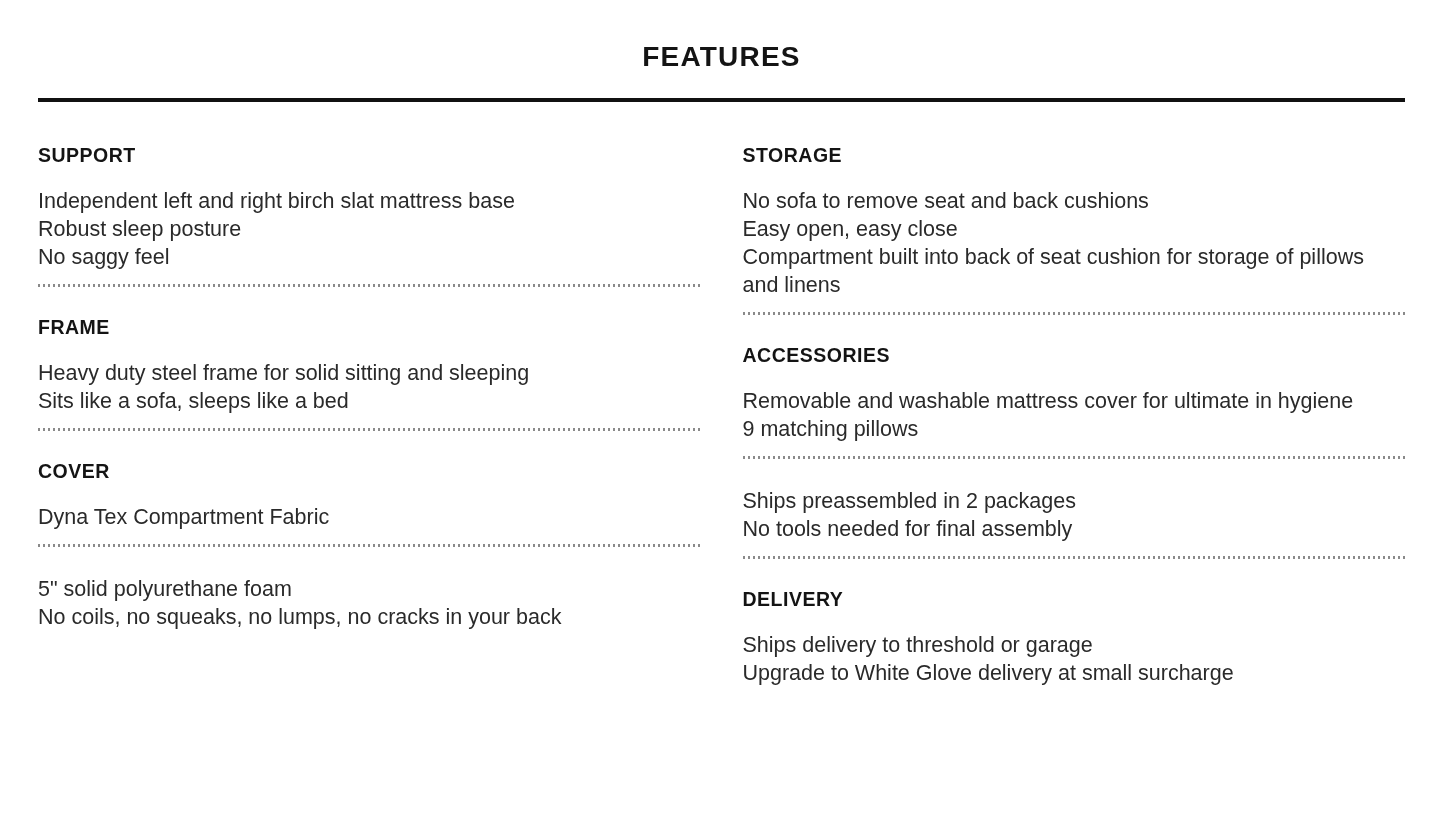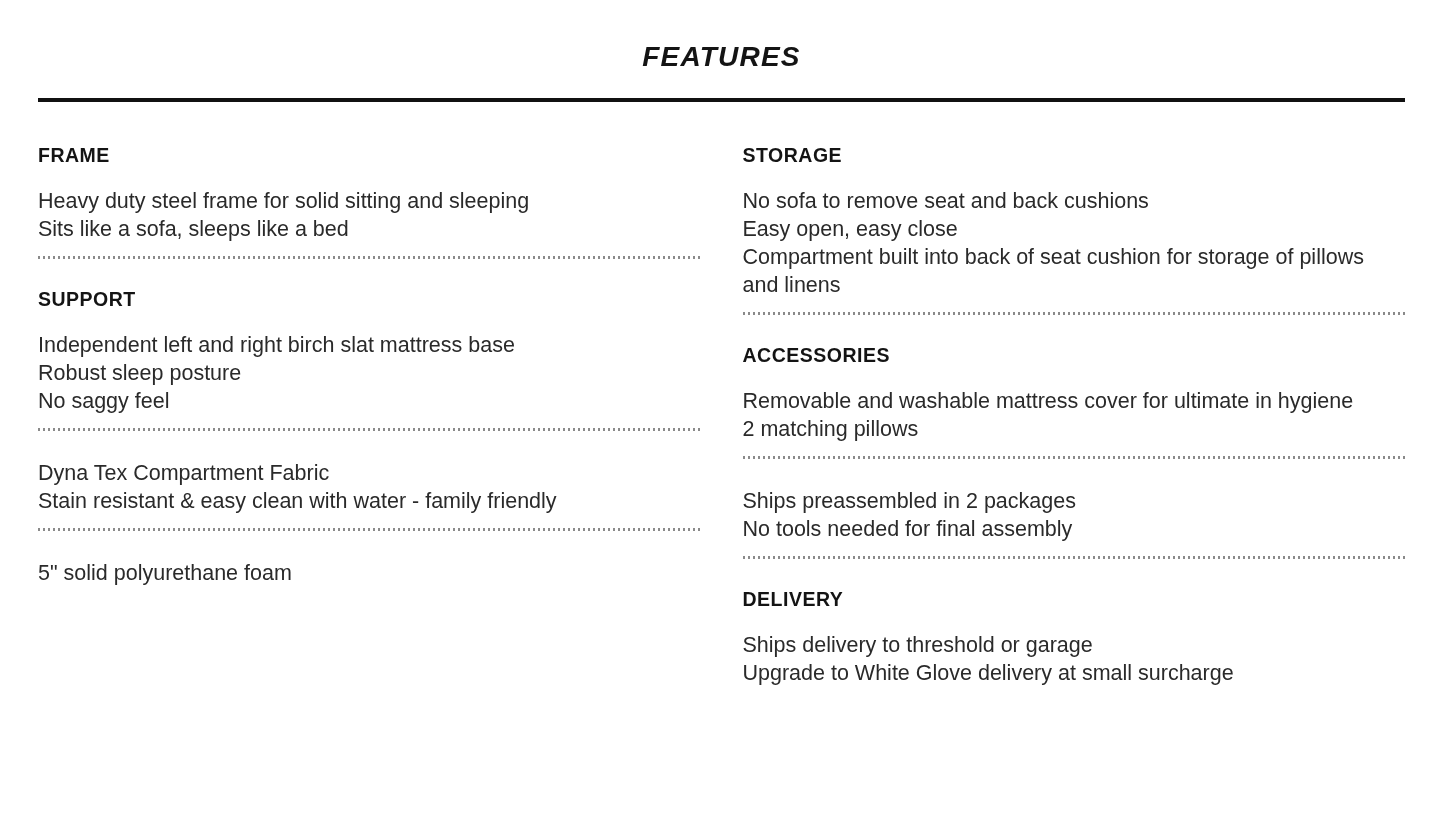--- a/index.html
+++ b/index.html
@@ -25,21 +25,20 @@
     padding:38px 40px 0 38px;
   }
   .page-title{
     text-align:center;
     font-size:28px;
     font-weight:bold;
     letter-spacing:1.2px;
     color:var(--heading-color);
     line-height:30px;
     margin:4px 0 0 0;
-    font-style:italic;
   }
   .title-rule{
     height:4px;
     background:var(--rule-color);
     margin:26px 0 0 0;
     border:none;
   }
   .columns{
     display:grid;
     grid-template-columns:1fr 1fr;
@@ -72,69 +71,70 @@
 </style>
 </head>
 <body>
 
 <div class="page">
   <h1 class="page-title">FEATURES</h1>
   <div class="title-rule"></div>
   <div class="columns">
     <div class="column">
   <section class="feature-section">
-    <h3 class="section-heading">FRAME</h3>
-    <div class="section-body">
-            <div class="feature-line">Heavy duty steel frame for solid sitting and sleeping</div>
-            <div class="feature-line">Sits like a sofa, sleeps like a bed</div>
-          </div>
-    <div class="dotted-divider"></div>
-  </section>
-
-  <section class="feature-section">
     <h3 class="section-heading">SUPPORT</h3>
     <div class="section-body">
             <div class="feature-line">Independent left and right birch slat mattress base</div>
             <div class="feature-line">Robust sleep posture</div>
             <div class="feature-line">No saggy feel</div>
           </div>
     <div class="dotted-divider"></div>
   </section>
 
   <section class="feature-section">
+    <h3 class="section-heading">FRAME</h3>
+    <div class="section-body">
+            <div class="feature-line">Heavy duty steel frame for solid sitting and sleeping</div>
+            <div class="feature-line">Sits like a sofa, sleeps like a bed</div>
+          </div>
+    <div class="dotted-divider"></div>
+  </section>
+
+  <section class="feature-section">
+    <h3 class="section-heading">COVER</h3>
     <div class="section-body">
             <div class="feature-line">Dyna Tex Compartment Fabric</div>
-            <div class="feature-line">Stain resistant &amp; easy clean with water - family friendly</div>
           </div>
     <div class="dotted-divider"></div>
   </section>
 
   <section class="feature-section">
     <div class="section-body">
             <div class="feature-line">5" solid polyurethane foam</div>
+            <div class="feature-line">No coils, no squeaks, no lumps, no cracks in your back</div>
           </div>
 
   </section>
 </div>
     <div class="column">
   <section class="feature-section">
     <h3 class="section-heading">STORAGE</h3>
     <div class="section-body">
             <div class="feature-line">No sofa to remove seat and back cushions</div>
             <div class="feature-line">Easy open, easy close</div>
             <div class="feature-line">Compartment built into back of seat cushion for storage of pillows and linens</div>
           </div>
     <div class="dotted-divider"></div>
   </section>
 
   <section class="feature-section">
     <h3 class="section-heading">ACCESSORIES</h3>
     <div class="section-body">
             <div class="feature-line">Removable and washable mattress cover for ultimate in hygiene</div>
-            <div class="feature-line">2 matching pillows</div>
+            <div class="feature-line">9 matching pillows</div>
           </div>
     <div class="dotted-divider"></div>
   </section>
 
   <section class="feature-section">
     <div class="section-body">
             <div class="feature-line">Ships preassembled in 2 packages</div>
             <div class="feature-line">No tools needed for final assembly</div>
           </div>
     <div class="dotted-divider"></div>

